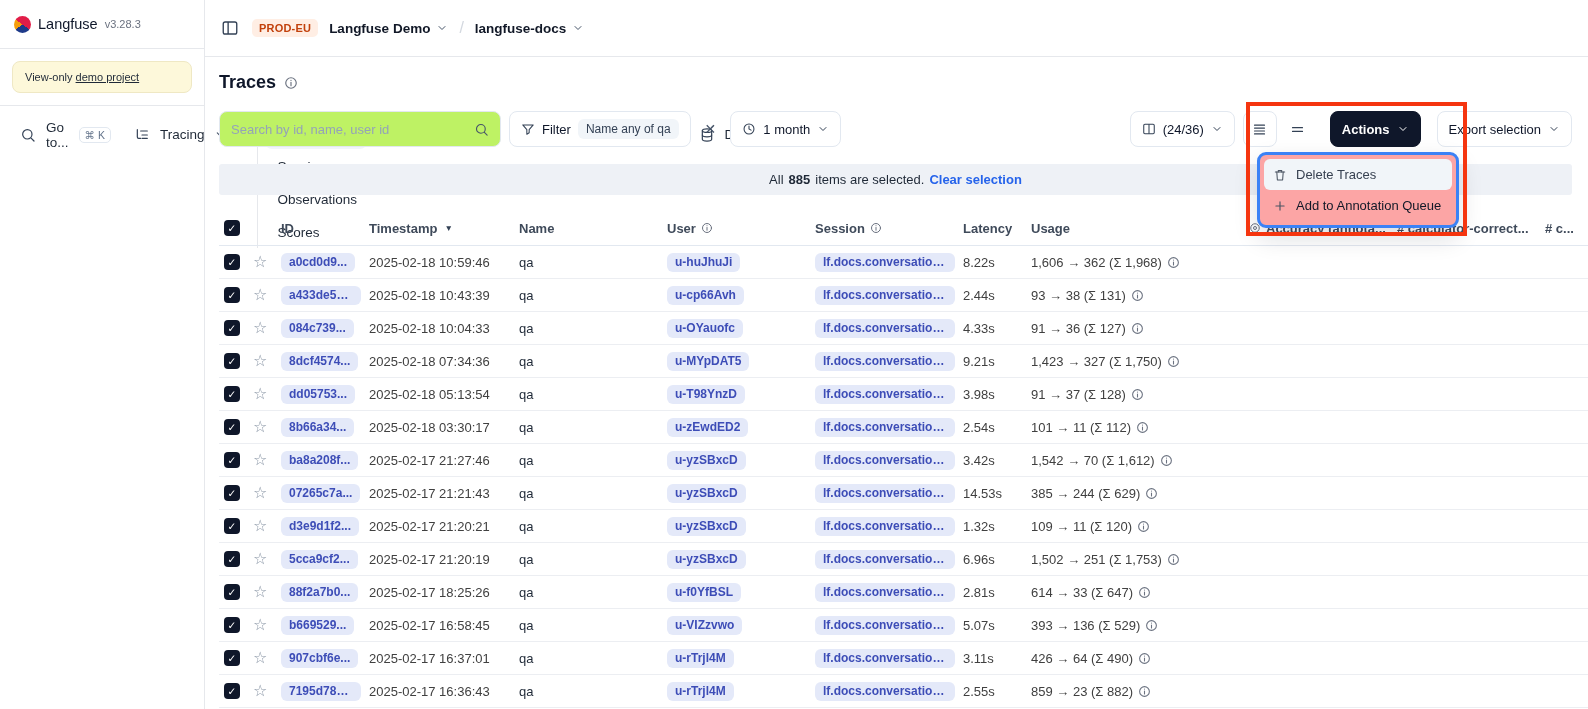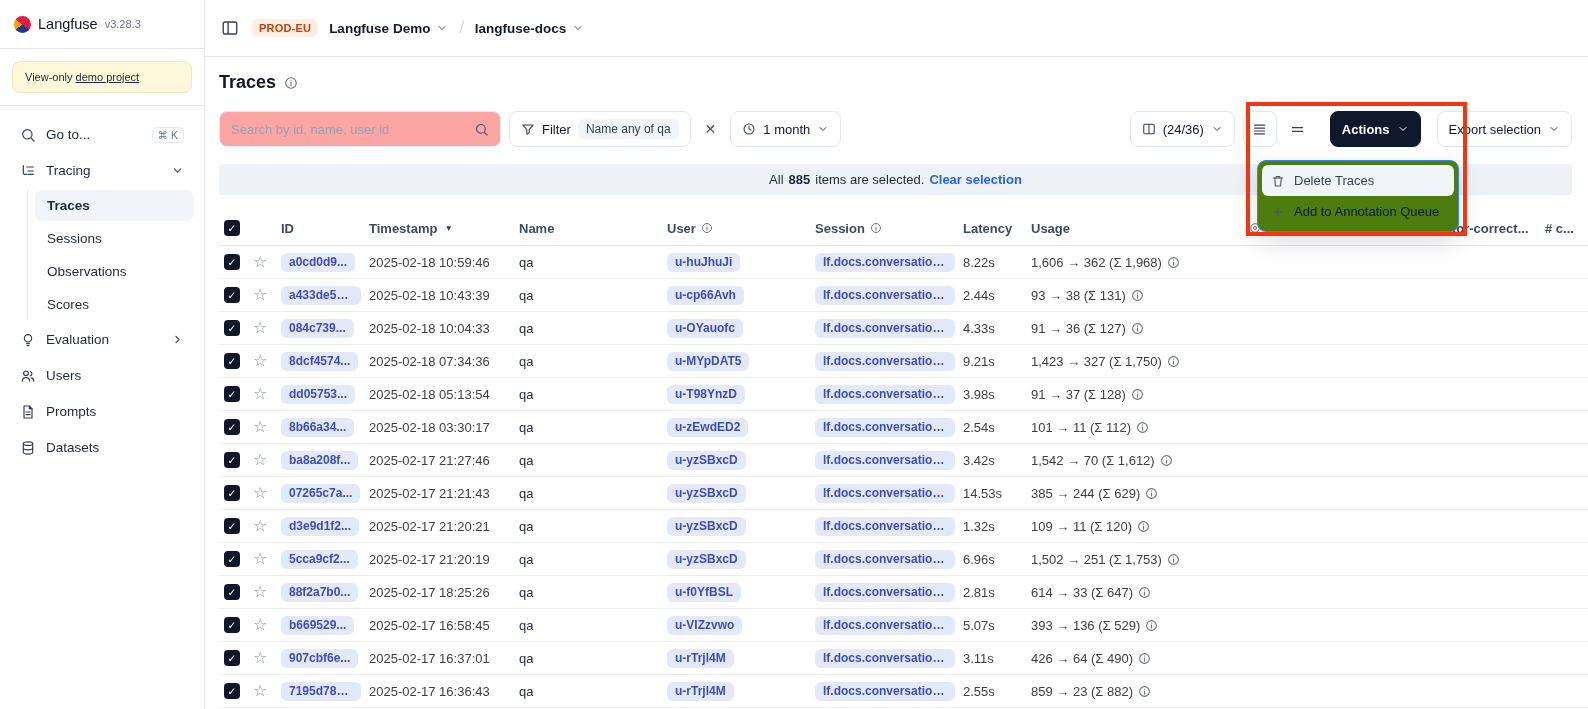--- a/index.html
+++ b/index.html
@@ -10,21 +10,21 @@
 
   
   .sidebar{width:205px;min-width:205px;border-right:1px solid #e6e8ec;display:flex;flex-direction:column;background:#fff}
   .sb-head{height:49px;display:flex;align-items:center;gap:7px;padding:0 14px;border-bottom:1px solid #e6e8ec}
   .logo-mark{width:17px;height:17px;border-radius:50%;background:conic-gradient(#e11d48 0 35%,#1e3a8a 35% 65%,#f59e0b 65% 85%,#e11d48 85% 100%);flex:none}
   .brand{font-weight:400;font-size:14.5px}
   .version{font-size:11px;color:#6b7280}
   .view-only{margin:12px;padding:9px 12px;background:#fdf8da;border:1px solid #efe8c4;border-radius:8px;font-size:11px;color:#1f2937}
   .view-only u{cursor:pointer}
   .sb-divider{border-bottom:1px solid #e6e8ec}
-  .nav{padding:12px 10px;display:flex;flex-direction:column;gap:3px}
+  .nav{padding:12px 10px;display:flex;gap:3px}
   .nav-item{height:33px;display:flex;align-items:center;gap:10px;padding:0 10px;border-radius:7px;font-size:13.5px;color:#1f2937;cursor:pointer}
   .nav-item .ic{width:16px;height:16px;color:#334155;flex:none}
   .nav-item.active{background:#f1f5f9;font-weight:600}
   .kbd{margin-left:auto;font-size:10.5px;color:#64748b;border:1px solid #e2e8f0;border-radius:5px;padding:1px 5px;background:#fff;white-space:nowrap}
   .chev-right-slot{margin-left:auto;color:#475569}
   .sub{margin-left:17px;padding-left:7px;border-left:1px solid #e6e8ec;display:flex;flex-direction:column;gap:2px}
   .sub .nav-item{padding-left:12px;height:31px}
 
   
   .main{flex:1;display:flex;flex-direction:column;min-width:0;position:relative}
@@ -34,21 +34,21 @@
   .crumb{display:flex;align-items:center;gap:6px;font-size:13.5px;font-weight:600;cursor:pointer;color:#111827}
   .crumb .ic{color:#475569}
   .slash{color:#d3d8df;font-size:16px;font-weight:400}
 
   .page-head{display:flex;align-items:center;gap:8px;padding:15px 14px 8px}
   .page-title{font-size:18px;font-weight:700}
   .info-ic{color:#6b7280}
 
   .content{padding:0 0 0 14px;flex:1;min-width:0}
   .toolbar{display:flex;align-items:center;margin-top:10px;gap:8px;padding-right:16px}
-  .search-box{width:282px;height:36px;border:1px solid #e2e8f0;border-radius:8px;display:flex;align-items:center;padding:0 11px;gap:8px;background:#fca5a5}
+  .search-box{width:282px;height:36px;border:1px solid #e2e8f0;border-radius:8px;display:flex;align-items:center;padding:0 11px;gap:8px;background:#bef264}
   .search-box input{border:none;outline:none;flex:1;font-size:13px;font-family:inherit;color:#0f172a;min-width:0;background:transparent}
   .search-box input::placeholder{color:#94a3b8}
   .btn{height:36px;border:1px solid #e2e8f0;border-radius:8px;background:#fff;display:flex;align-items:center;gap:7px;padding:0 11px;font-size:13px;font-family:inherit;cursor:pointer;color:#0f172a;white-space:nowrap}
   .btn .ic{color:#334155}
   .chip{background:#f1f5f9;border-radius:6px;padding:3px 8px;font-size:12px;color:#334155}
   .x-btn{border:none;background:none;font-size:14px;color:#475569;cursor:pointer;padding:0 6px;font-family:inherit}
   .toolbar-right{margin-left:auto;display:flex;align-items:center;gap:8px}
   .ghost{border:none;background:none;padding:0 5px}
   .ghost.boxed{border:1px solid #e2e8f0;border-radius:8px;width:34px;justify-content:center;padding:0}
   .btn-dark{background:#0f172a;border-color:#0f172a;color:#fff;font-weight:600;margin-left:12px}
@@ -65,21 +65,21 @@
   .thead{height:35px;border-bottom:1px solid #e2e8f0;color:#3f4a5a;font-weight:600;font-size:13px}
   .cell{padding-right:8px;white-space:nowrap;overflow:hidden;display:flex;align-items:center;gap:5px;min-width:0}
   .cell.muted{color:#404040}
   .cb{width:16px;height:16px;background:#0f172a;border-radius:4px;color:#fff;font-size:10.5px;line-height:1;display:flex;align-items:center;justify-content:center;cursor:pointer;margin-left:5px}
   .star{color:#8d99a8;font-size:16px;cursor:pointer;line-height:1}
   .badge{background:#e4e9f9;color:#3d4db7;padding:2.5px 8px;border-radius:6px;font-size:12px;font-weight:600;max-width:100%;overflow:hidden;text-overflow:ellipsis;cursor:pointer}
   .sort-ic{font-size:8.5px;color:#334155;margin-left:2px}
   .hdr-ic{color:#6b7280}
 
   
-  .menu{position:absolute;left:1052px;top:160px;width:202px;background:#4d7c0f;border:1px solid #3b82f6;border-radius:9px;box-shadow:0 10px 24px rgba(15,23,42,.14);padding:4px;z-index:40}
+  .menu{position:absolute;left:1052px;top:152px;width:202px;background:#fca5a5;border:3px solid #3b82f6;border-radius:9px;box-shadow:0 10px 24px rgba(15,23,42,.14);padding:4px;z-index:40}
   .menu-item{height:31px;display:flex;align-items:center;gap:9px;padding:0 9px;border-radius:6px;font-size:13px;cursor:pointer;color:#111827}
   .menu-item .ic{color:#4b5563}
   .menu-item.hl{background:#f1f5f9;color:#374151}
   .annotation{position:absolute;left:1041px;top:102px;width:221px;height:134px;border:4px solid #f5350f;z-index:60;pointer-events:none}
 </style>
 </head>
 <body>
 
 <div class="app">
 

